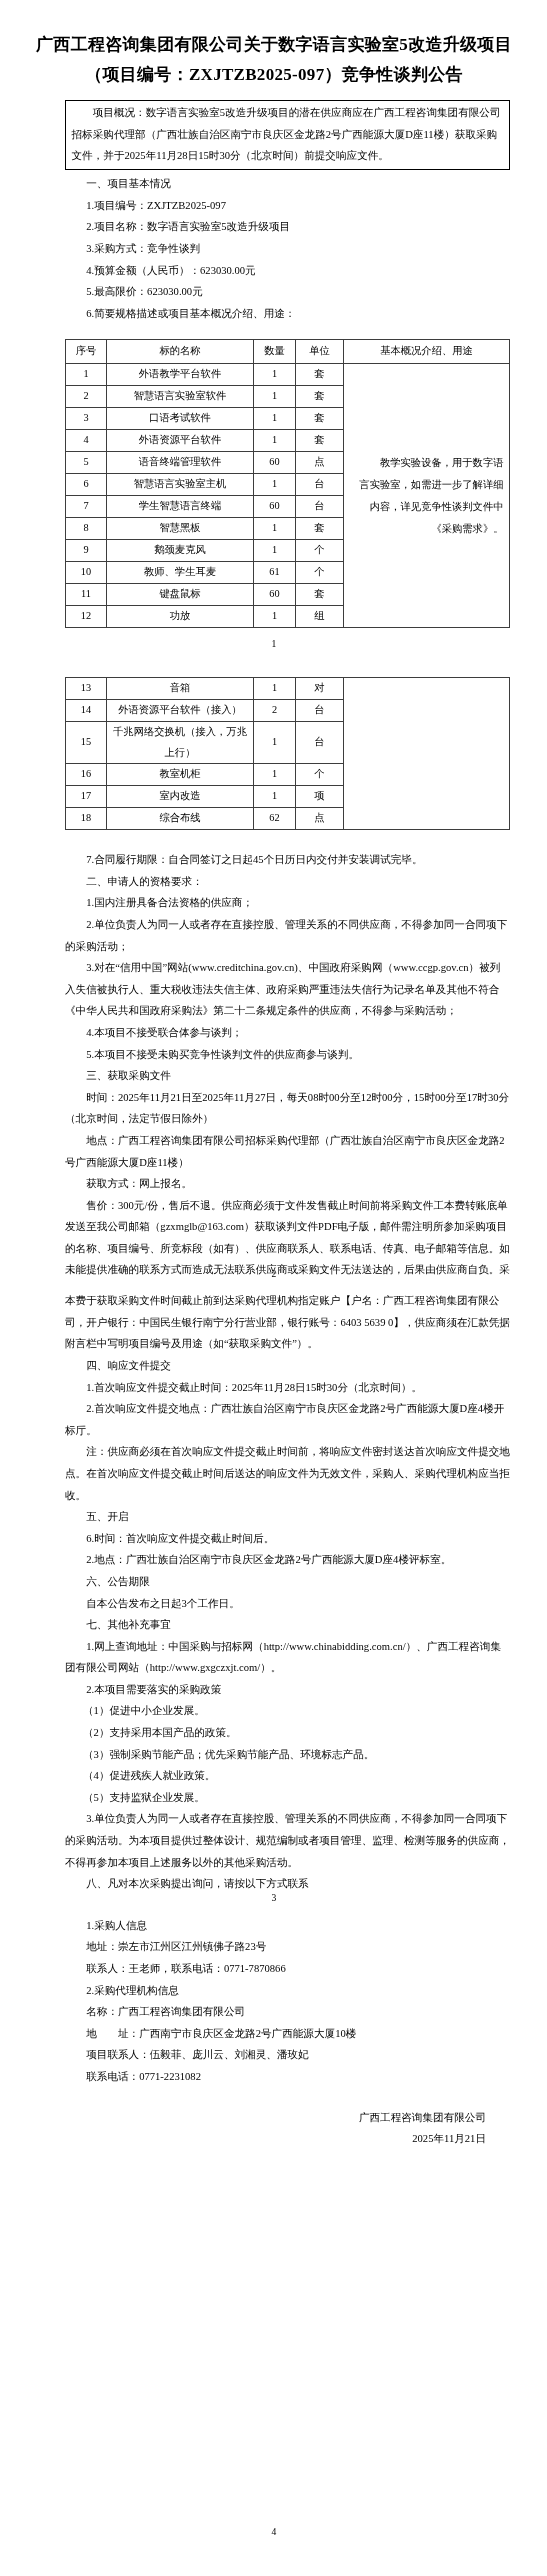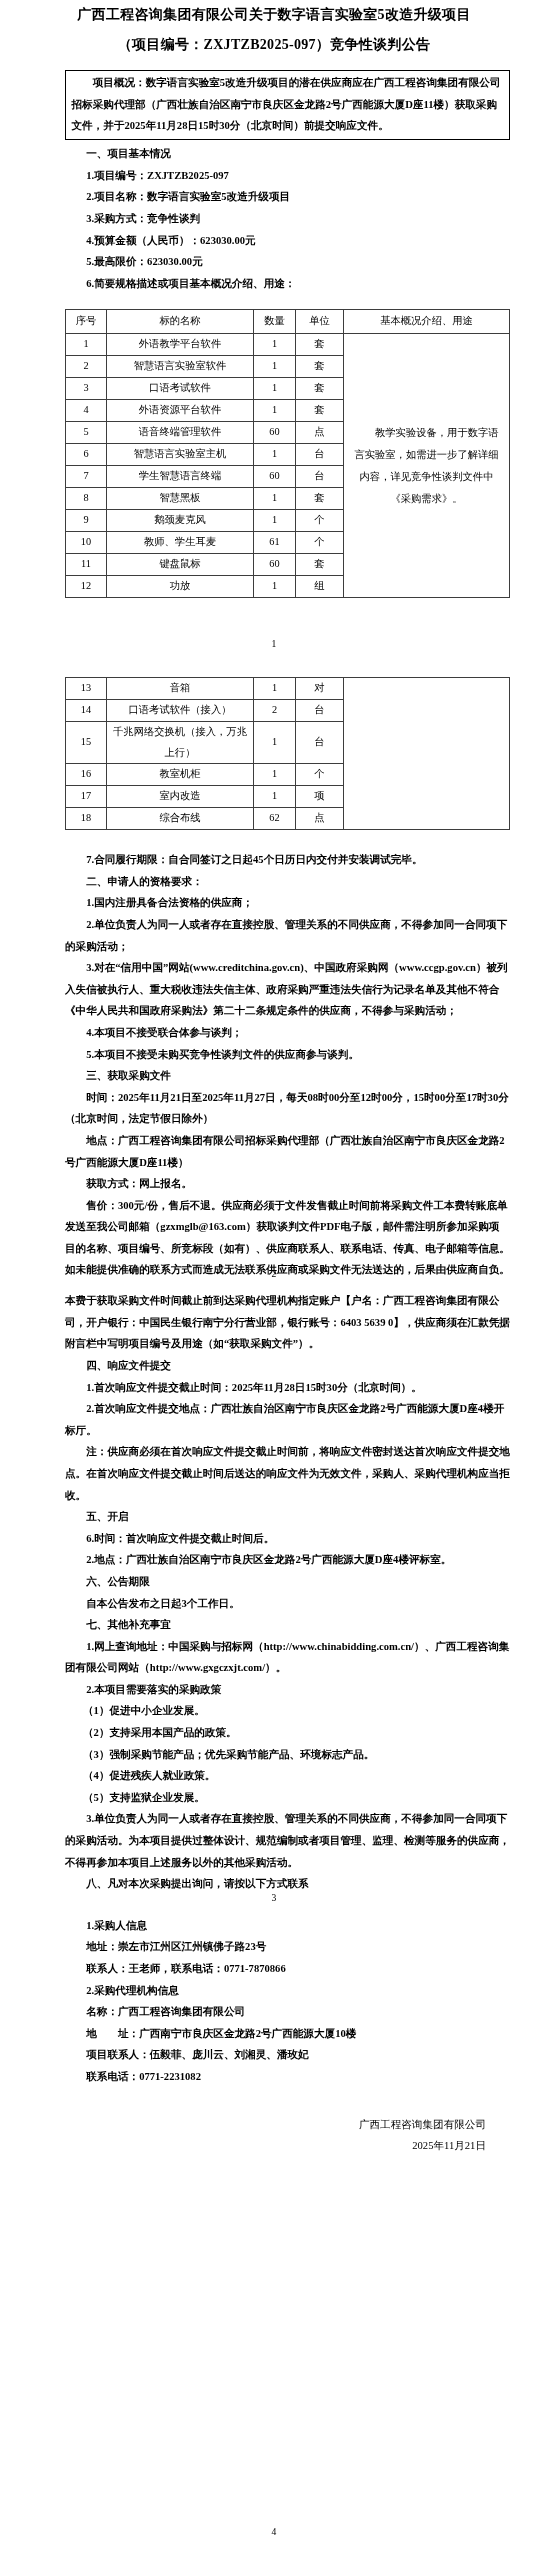--- a/index.html
+++ b/index.html
@@ -9,45 +9,45 @@
     color:#000000;
     font-family:"Liberation Serif","DejaVu Serif",serif;
   }
   .page{position:relative;width:548px;overflow:hidden;background:#fff;}
   .page1{height:654px;}
   .page2{height:630px;}
   .page3{height:624px;}
   .page4{height:668px;}
   .content{padding:0 38px 0 65px;}
   .doc-title{
-    text-align:center;font-weight:bold;font-size:14px;line-height:30px;
-    letter-spacing:0.3px;
-  }
-  .p{font-size:10.6px;line-height:21.6px;text-indent:2em;word-break:break-all;font-weight:bold;}
+    text-align:center;font-weight:bold;font-size:17px;line-height:30px;
+    padding-top:30px;letter-spacing:0.3px;
+  }
+  .p{font-size:10.6px;line-height:21.6px;text-indent:2em;word-break:break-all;}
   .noindent{text-indent:0;}
   .sub{text-indent:1.7em;}
   .overview-box{
     border:0.7px solid #000;margin:9.6px 0 3.4px 0;padding:1.4px 6.8px 2.1px 5.5px;
   }
   .overview-box .p{line-height:21.6px;}
   table{border-collapse:collapse;width:100%;table-layout:fixed;margin-top:15px;}
   td,th{
     border:0.7px solid #3d3d3d;font-size:10.3px;font-weight:normal;
     text-align:center;vertical-align:middle;padding:0 2.7px;line-height:20.5px;
     word-break:break-all;
   }
   th{height:22.6px;}
   td{height:21px;}
   td.desc-merged{
-    text-align:center;text-indent:2em;line-height:22px;padding:0 5.5px;
+    text-align:right;text-indent:2em;line-height:22px;padding:0 5.5px;
   }
   .sign-line{
     font-size:10.6px;line-height:21.6px;text-align:right;padding-right:24px;
   }
-  .sign-gap{margin-top:26px;}
+  .sign-gap{margin-top:19px;}
   .page-num{
     position:absolute;bottom:4.1px;left:0;right:0;text-align:center;
     font-size:9.6px;line-height:12.3px;
   }
   .page4 .page-num{bottom:38px;}
   .pad-top-sm{padding-top:8.2px;}
 </style>
 </head>
 <body>
 
@@ -176,21 +176,21 @@
       <tbody>
           <tr>
         <td>13</td>
         <td>音箱</td>
         <td>1</td>
         <td>对</td>
         <td class="desc-merged" rowspan="6"></td>
       </tr>
       <tr>
         <td>14</td>
-        <td>口语考试软件（接入）</td>
+        <td>外语资源平台软件（接入）</td>
         <td>2</td>
         <td>台</td>
       </tr>
       <tr>
         <td>15</td>
         <td>千兆网络交换机（接入，万兆上行）</td>
         <td>1</td>
         <td>台</td>
       </tr>
       <tr>

